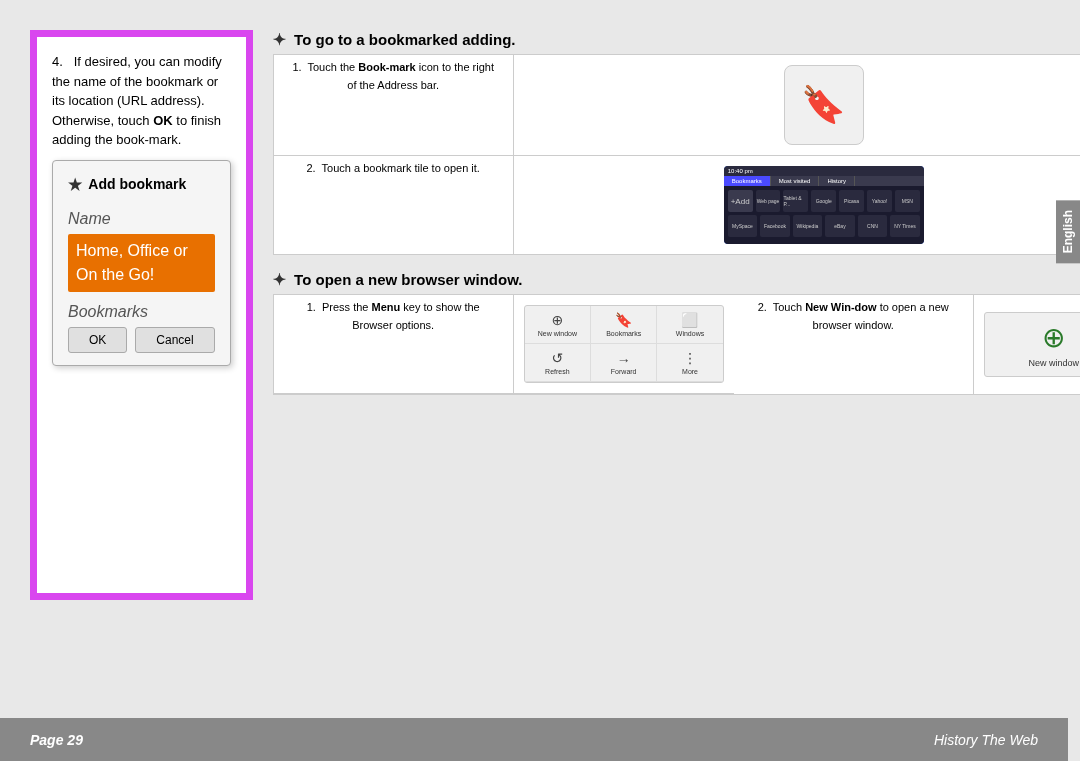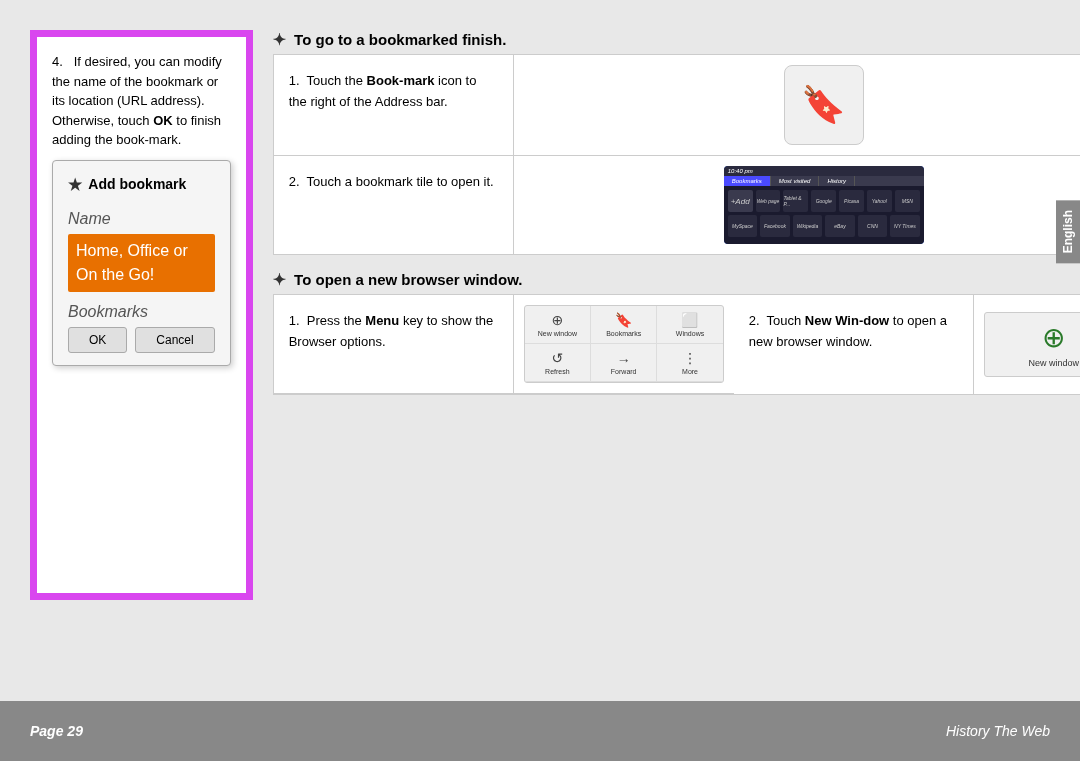--- a/index.html
+++ b/index.html
@@ -121,24 +121,25 @@
 
     .content-table {
       border: 1px solid #ccc;
       background: #fff;
       display: flex;
       width: 100%;
     }
 
     .content-table .text-cell {
       width: 240px;
-      padding: 16px 15px;
+      padding: 4px 15px;
       border-right: 1px solid #ccc;
       line-height: 1.6;
-      font-size: 13px;
+      font-size: 11px;
+      text-align: center;
     }
 
     .content-table .image-cell {
       flex: 1;
       padding: 10px;
       display: flex;
       align-items: center;
       justify-content: center;
     }
 
@@ -157,21 +158,20 @@
     }
 
     
     .browser-mockup {
       width: 200px;
       background: #1d4ed8;
       border-radius: 4px;
       overflow: hidden;
       font-size: 7px;
       color: #fff;
-      font-style: italic;
     }
 
     .browser-toolbar {
       background: #2a2a3e;
       padding: 2px 4px;
       display: flex;
       justify-content: space-between;
       align-items: center;
       font-size: 6px;
     }
@@ -291,22 +291,22 @@
       padding: 10px 5px;
       font-size: 12px;
       font-weight: bold;
     }
 
     
     .footer {
       position: absolute;
       bottom: 0;
       left: 0;
-      right: 0;
-      height: 60px;
+      right: 12px;
+      height: 43px;
       background: #888;
       display: flex;
       align-items: center;
       justify-content: space-between;
       padding: 8px 30px;
       color: #fff;
       font-size: 14px;
     }
 
     .footer-page {
@@ -343,21 +343,21 @@
         <button class="dialog-btn">Cancel</button>
       </div>
     </div>
   </div>
 
   <div class="right-panel">
 
     <div>
       <div class="section-header">
         <span class="plus-icon">✦</span>
-        <span>To go to a bookmarked finish.</span>
+        <span>To go to a bookmarked adding.</span>
       </div>
 
       <div class="content-table">
         <div style="display:flex;flex-direction:column;flex:1;">
 
           <div style="display:flex;border-bottom:1px solid #ccc;">
             <div class="text-cell">
               <span>1.&nbsp;</span>
               Touch the <strong>Book-mark</strong> icon to the right of the Address bar.
             </div>

